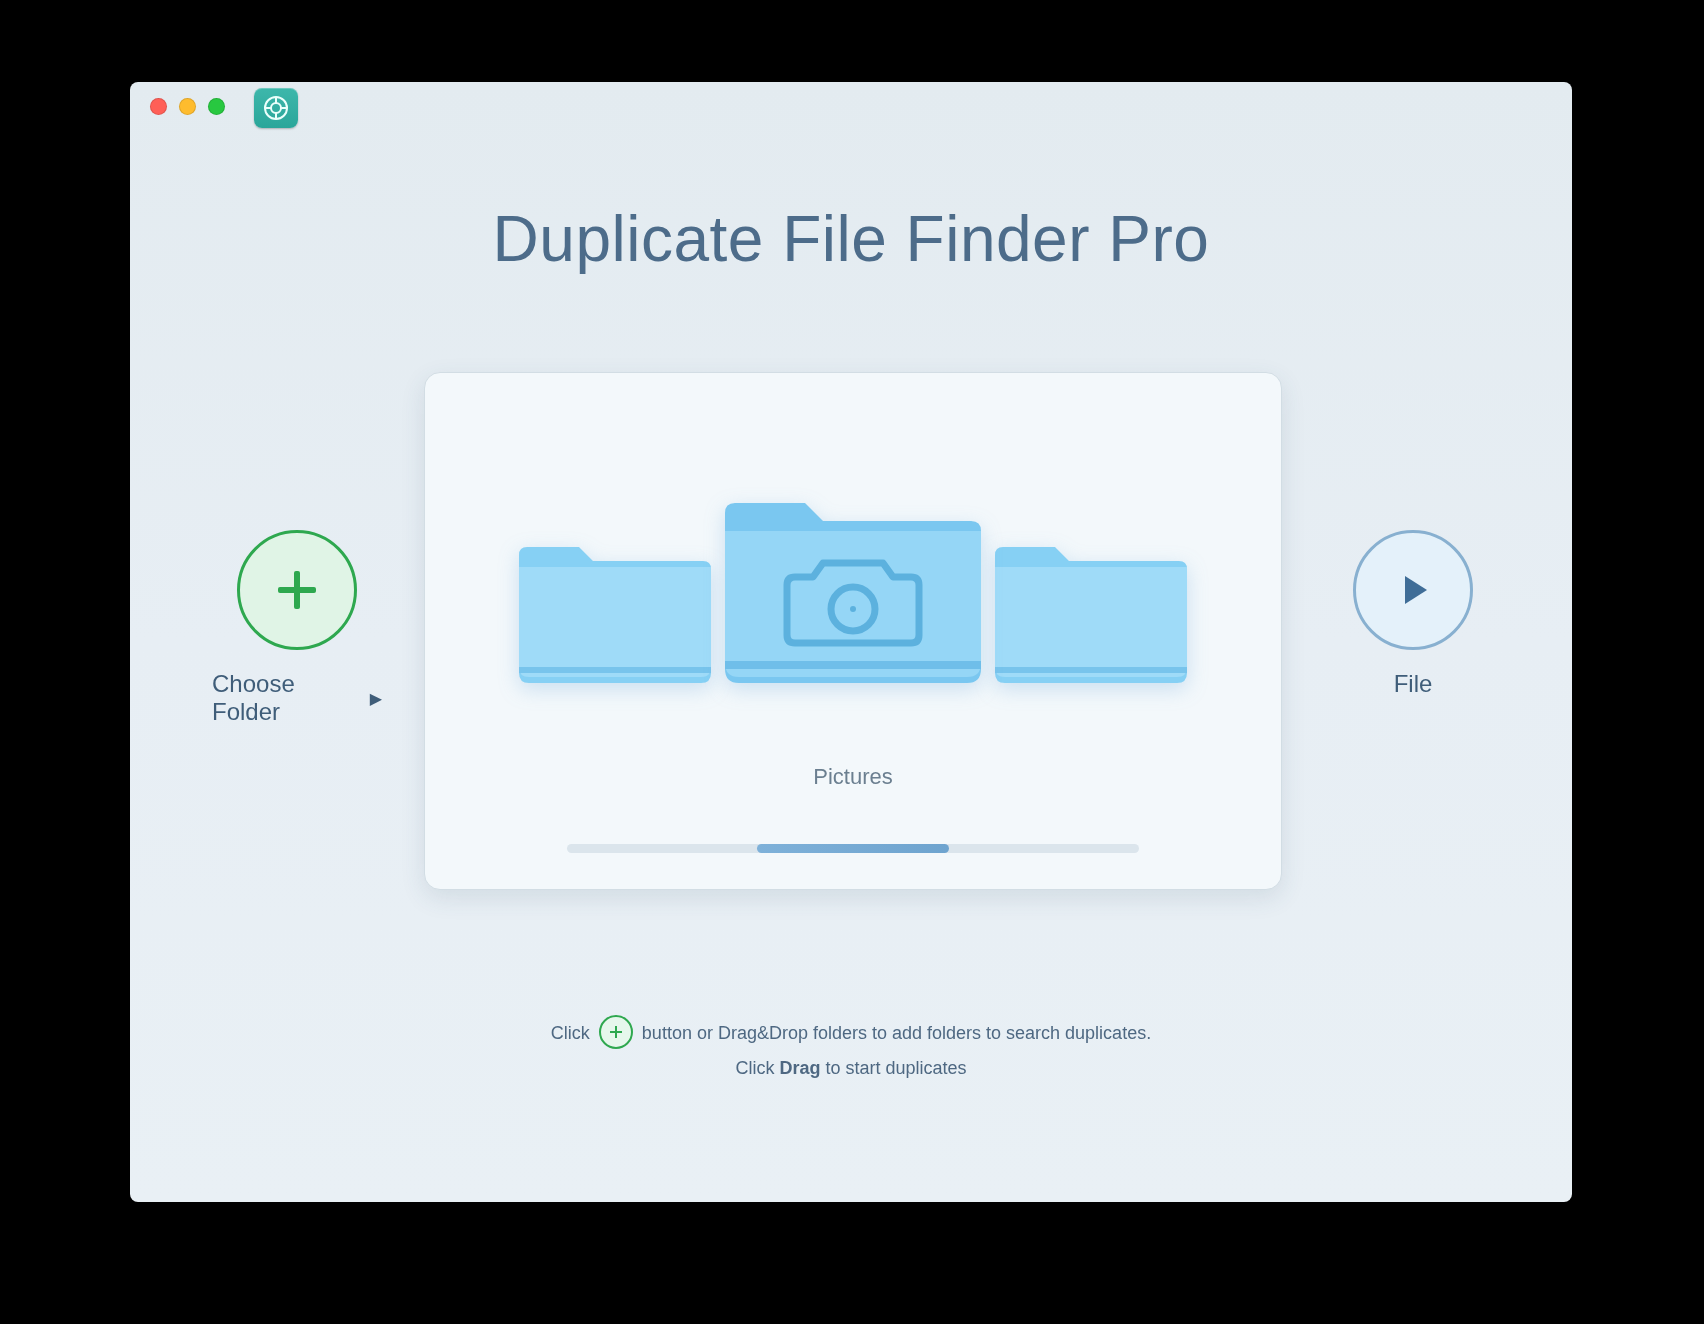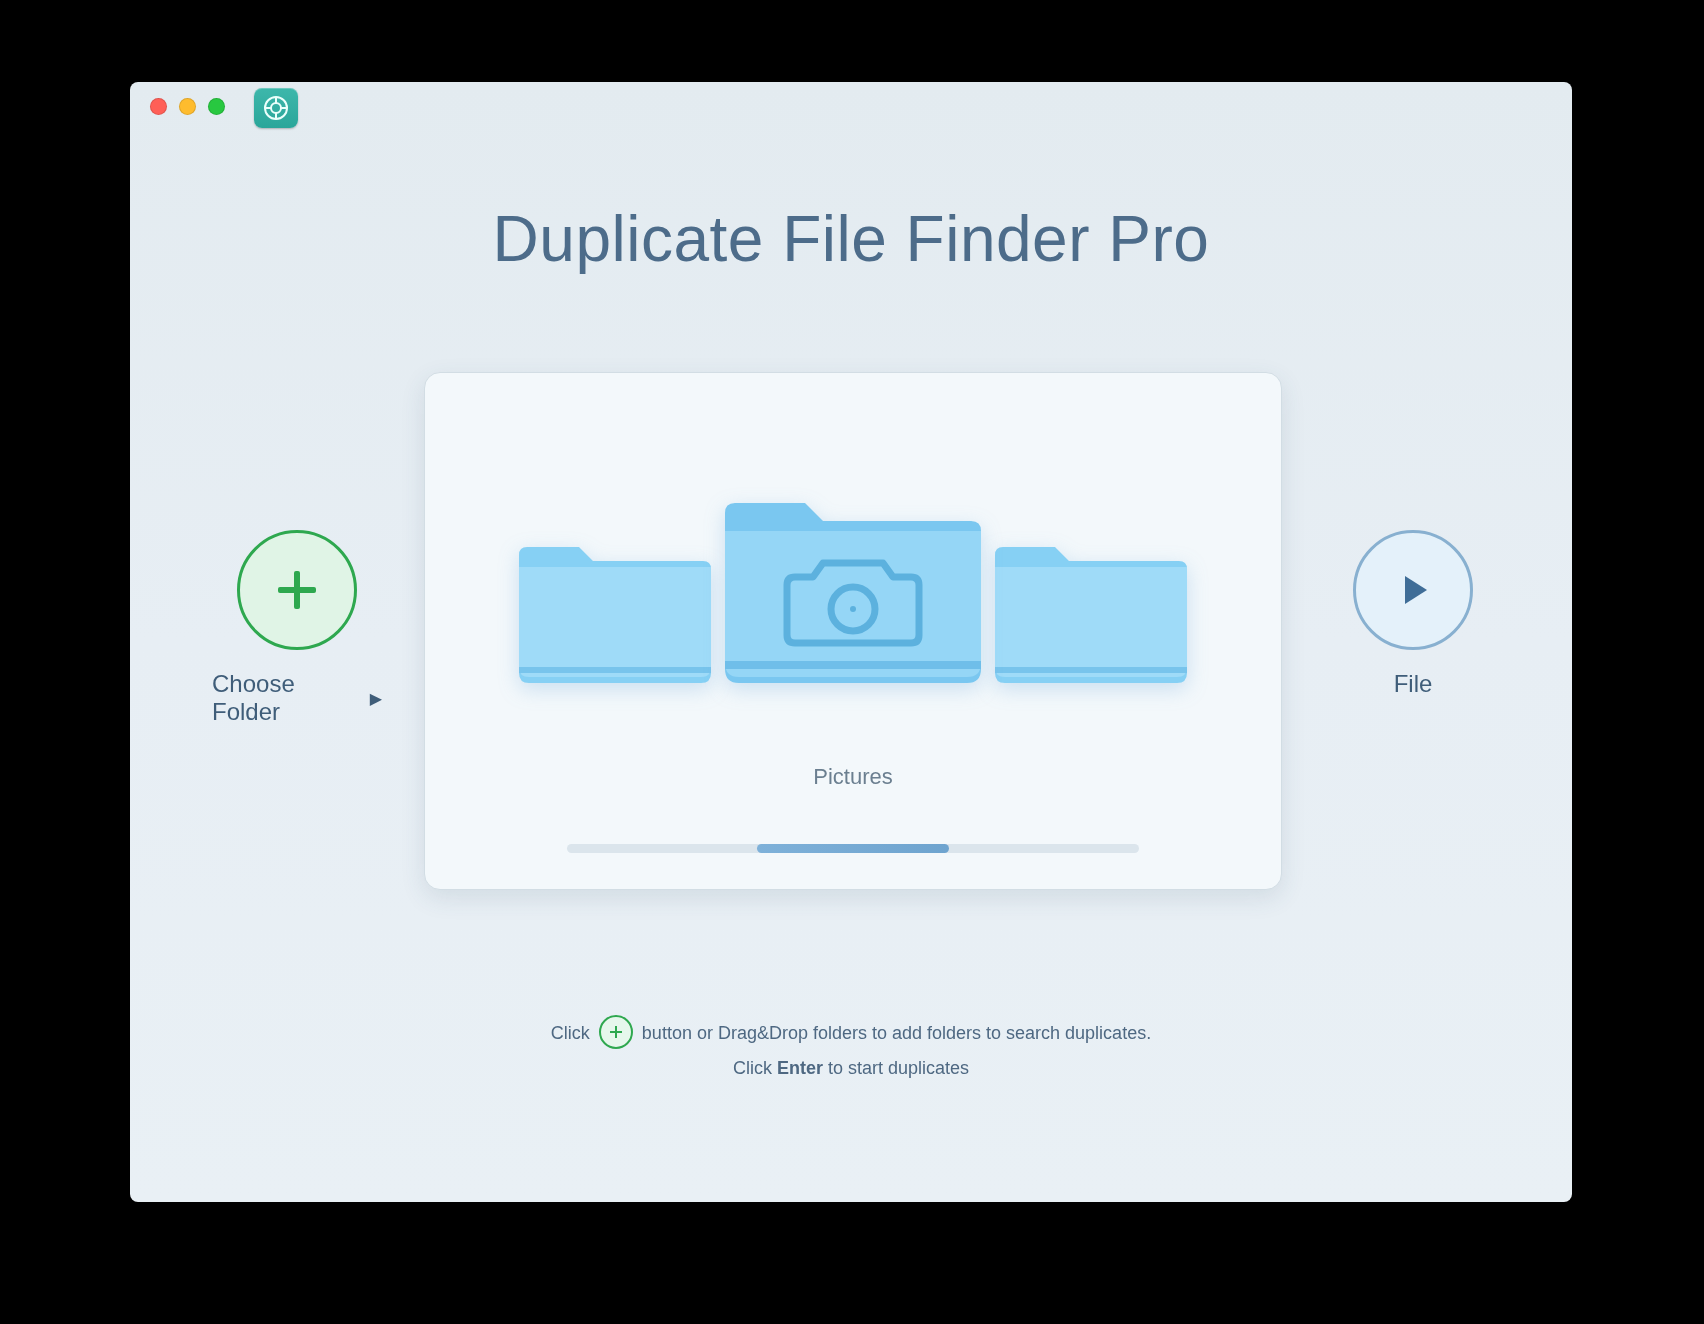--- a/index.html
+++ b/index.html
@@ -322,18 +322,18 @@
       <span class="plus-inline">
         <svg viewBox="0 0 16 16">
             <rect x="7" y="2" width="2" height="12" fill="#2ea84f"></rect>
             <rect x="2" y="7" width="12" height="2" fill="#2ea84f"></rect>
           </svg>
       </span>
       <span>button or Drag&amp;Drop folders to add folders to search duplicates.</span>
     </div>
     <div>
       <span>Click</span>
-      <b>Enter</b>
+      <b>Drag</b>
       <span>to start duplicates</span>
     </div>
   </div>
 
 </div>
 
 </body></html>

